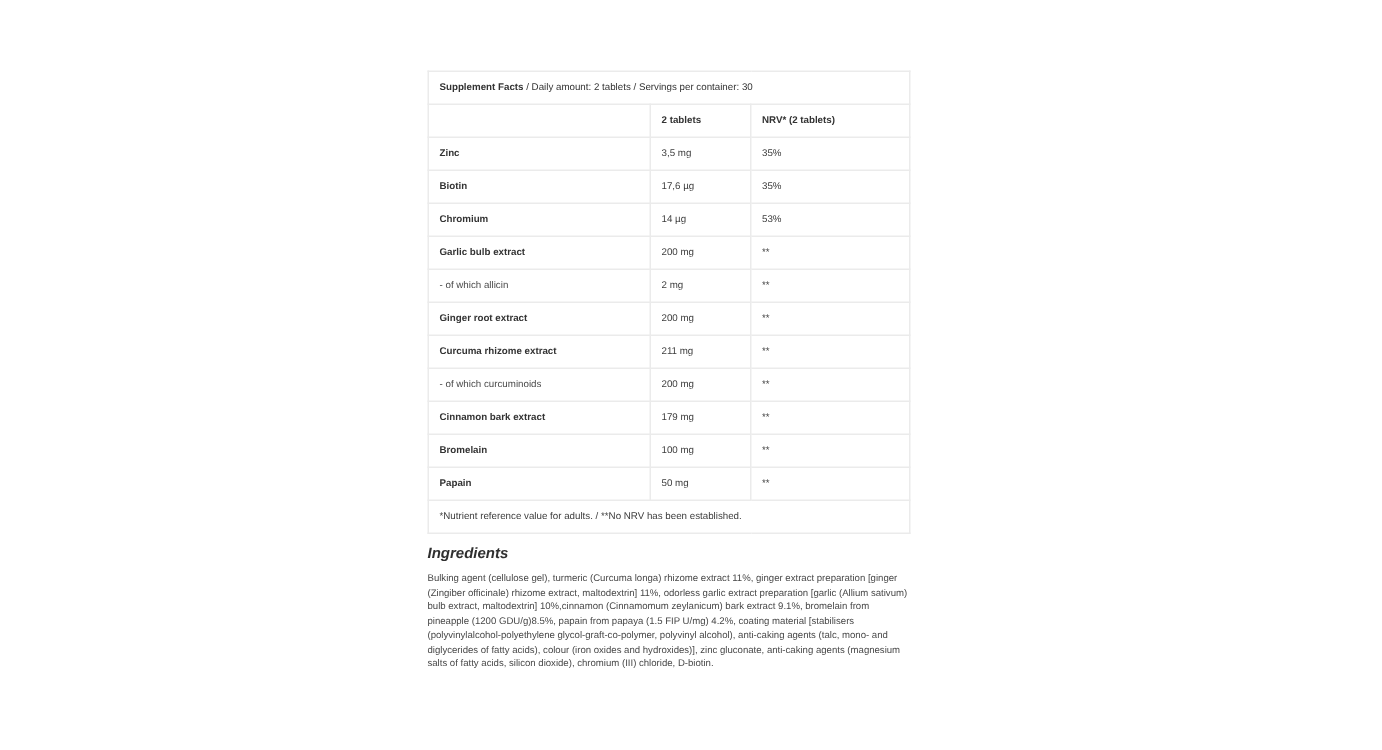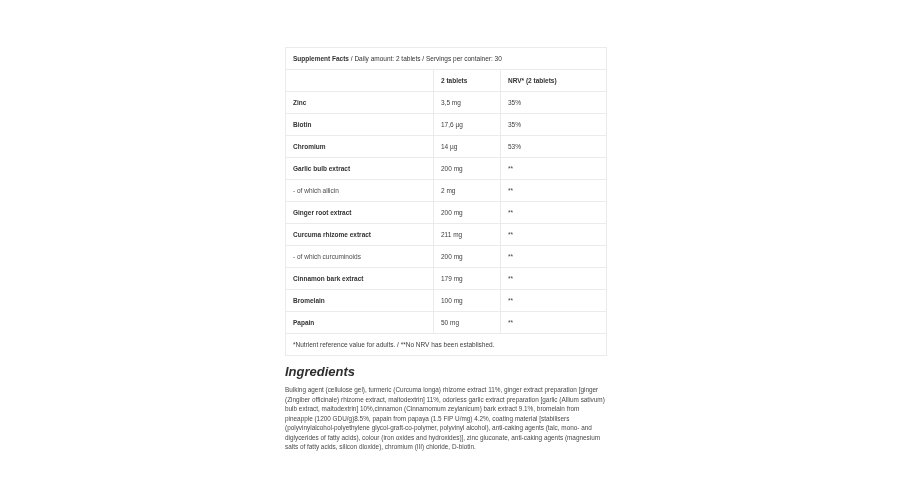--- a/index.html
+++ b/index.html
@@ -37,21 +37,21 @@
   col.c-nrv    { width: 106px; }
   .caption-cell { font-weight: normal; }
   .caption-cell b { font-weight: bold; }
   .head-cell { font-weight: bold; }
   tr.nutrient td.name-cell { font-weight: bold; }
   tr.nutrient.sub td.name-cell { font-weight: normal; color: #4a4a4a; }
   td.val-cell { color: #3c3c3c; }
   td.footnote-cell { height: 22px; color: #3c3c3c; }
   .ingredients-heading {
     margin-top: 8px;
-    font-size: 13px;
+    font-size: 10px;
     font-style: italic;
     font-weight: bold;
     color: #2f2f2f;
   }
   .ingredients-text {
     margin-top: 6px;
     width: 322px;
     font-size: 6.4px;
     line-height: 9.5px;
     color: #484848;

